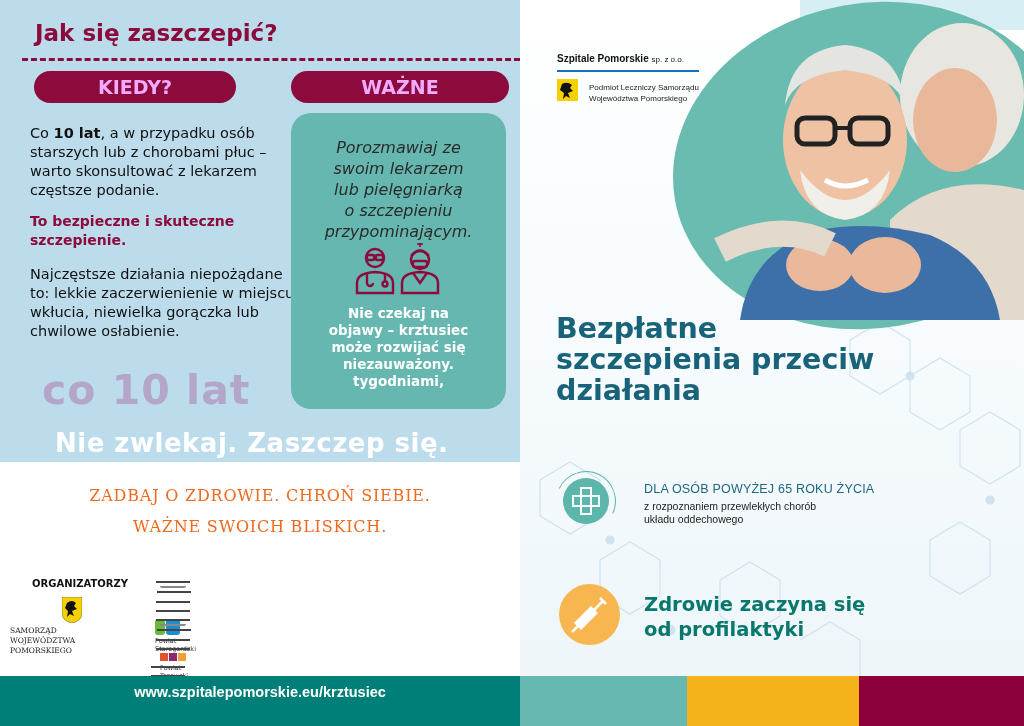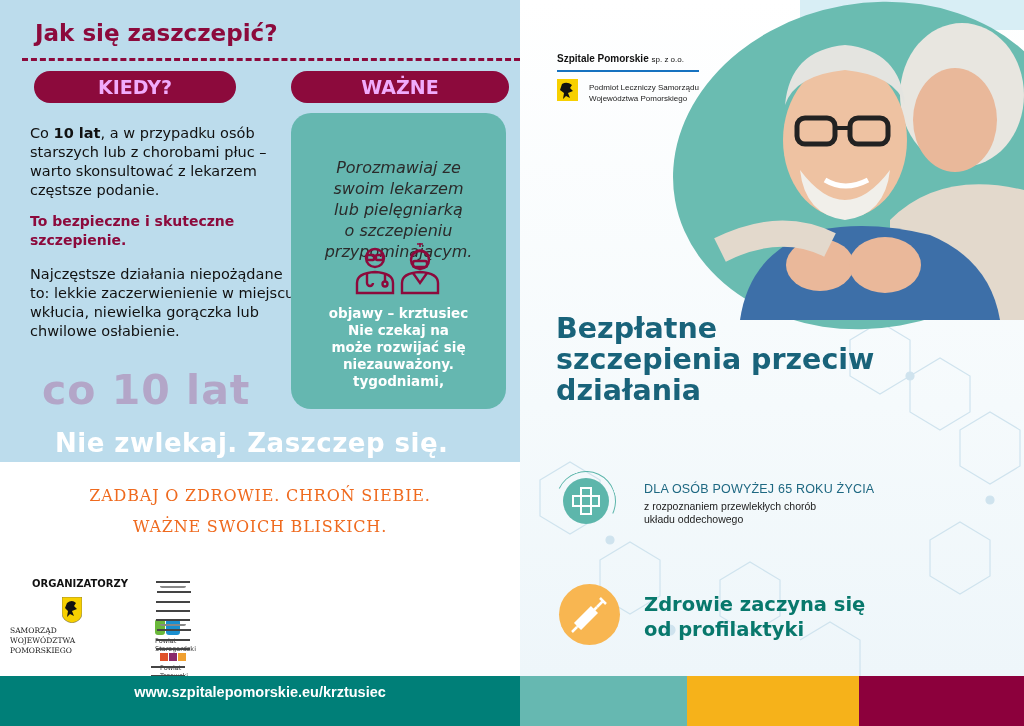--- a/index.html
+++ b/index.html
@@ -10,21 +10,21 @@
   .main-heading { position: absolute; left: 35px; top: 20px; font-size: 23px; font-weight: bold; color: #8c0a3c; }
   .dash-line { position: absolute; left: 22px; top: 58px; width: 498px; border-top: 3px dashed #8c0a3c; }
   .pill { position: absolute; top: 71px; height: 32px; border-radius: 16px; background: #8c0a3c; color: #f0abfc; font-weight: bold; font-size: 19px; text-align: center; line-height: 32px; }
   .pill-kiedy { left: 34px; width: 202px; }
   .pill-wazne { left: 291px; width: 218px; }
   .kiedy-text { position: absolute; left: 30px; top: 124px; width: 260px; font-size: 14.5px; line-height: 19px; color: #111; }
   .kiedy-text b { font-weight: bold; }
   .kiedy-safe { position: absolute; left: 30px; top: 212px; width: 260px; font-size: 14px; line-height: 19px; font-weight: bold; color: #8c0a3c; }
   .kiedy-side { position: absolute; left: 30px; top: 265px; width: 270px; font-size: 14.5px; line-height: 19px; color: #111; }
   .teal-card { position: absolute; left: 291px; top: 113px; width: 215px; height: 296px; background: #65b7b0; border-radius: 20px; }
-  .card-italic { position: absolute; left: 0; top: 24px; width: 215px; text-align: center; font-style: italic; font-size: 16px; line-height: 21px; color: #2b2b2b; margin-top: 20px; }
+  .card-italic { position: absolute; left: 0; top: 24px; width: 215px; text-align: center; font-style: italic; font-size: 16px; line-height: 21px; color: #2b2b2b; }
   .card-icons { position: absolute; left: 58px; top: 130px; width: 100px; height: 52px; }
   .card-bold { position: absolute; left: 0; top: 192px; width: 215px; text-align: center; font-weight: bold; font-size: 13.5px; line-height: 17px; color: #ffffff; }
   .co10 { position: absolute; left: 42px; top: 366px; font-size: 41px; font-weight: bold; color: #b3a6c8; letter-spacing: 1px; }
   .nie-zwlekaj { position: absolute; left: 55px; top: 428px; font-size: 26px; font-weight: bold; color: #ffffff; letter-spacing: 0.5px; }
 
   .slogan { position: absolute; left: 0; width: 520px; text-align: center; font-family: "DejaVu Serif", serif; color: #ef6a1e; font-size: 16px; letter-spacing: 0.8px; }
   .slogan-1 { top: 486px; }
   .slogan-2 { top: 517px; }
 
   .org-label { position: absolute; left: 32px; top: 578px; font-size: 10px; font-weight: bold; color: #111; }
@@ -101,22 +101,22 @@
     <path d="M36 31 V38"></path>
     <circle cx="36" cy="41" r="2.5"></circle>
     <circle cx="71" cy="17" r="9"></circle>
     <path d="M62 13 Q71 2 80 13"></path>
     <rect x="64" y="18" width="14" height="6" rx="2"></rect>
     <path d="M53 50 V40 Q53 30 71 29 Q89 30 89 40 V50 Z"></path>
     <path d="M64 30 L71 40 L78 30"></path>
     <path d="M71 -2 v6 M68 1 h6" stroke-width="1.6"></path>
   </svg>
   <div class="card-bold">
+    <div>Nie czekaj na</div>
     <div>objawy – krztusiec</div>
-    <div>Nie czekaj na</div>
     <div>może rozwijać się</div>
     <div>niezauważony.</div>
     <div>tygodniami,</div>
   </div>
 </div>
 
 <div class="co10">co 10 lat</div>
 <div class="nie-zwlekaj">Nie zwlekaj. Zaszczep się.</div>
 
 <div class="slogan slogan-1">ZADBAJ O ZDROWIE. CHROŃ SIEBIE.</div>

